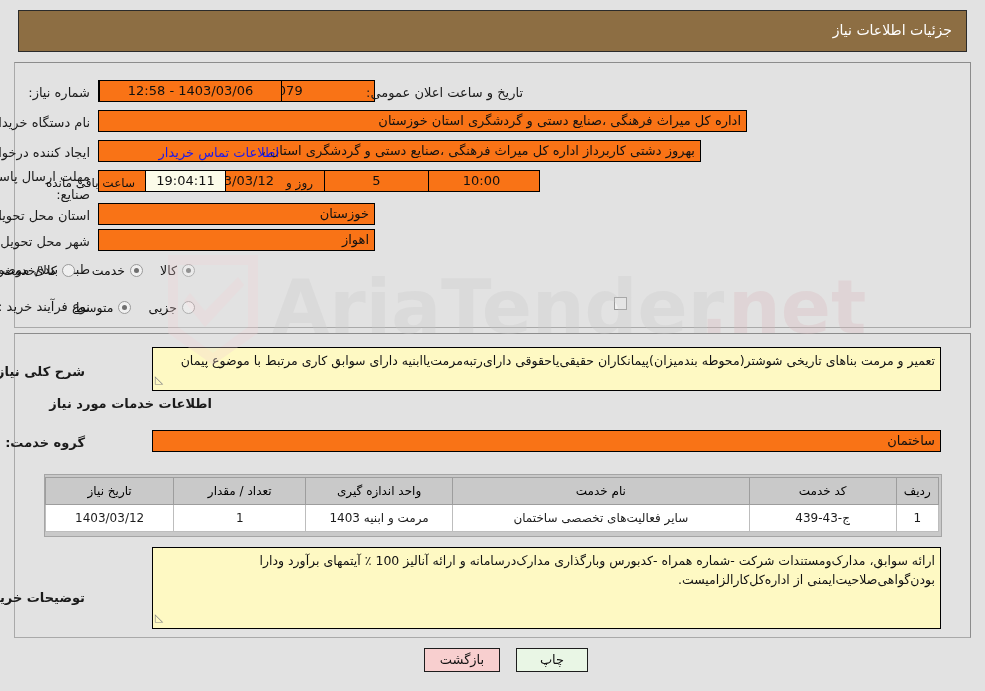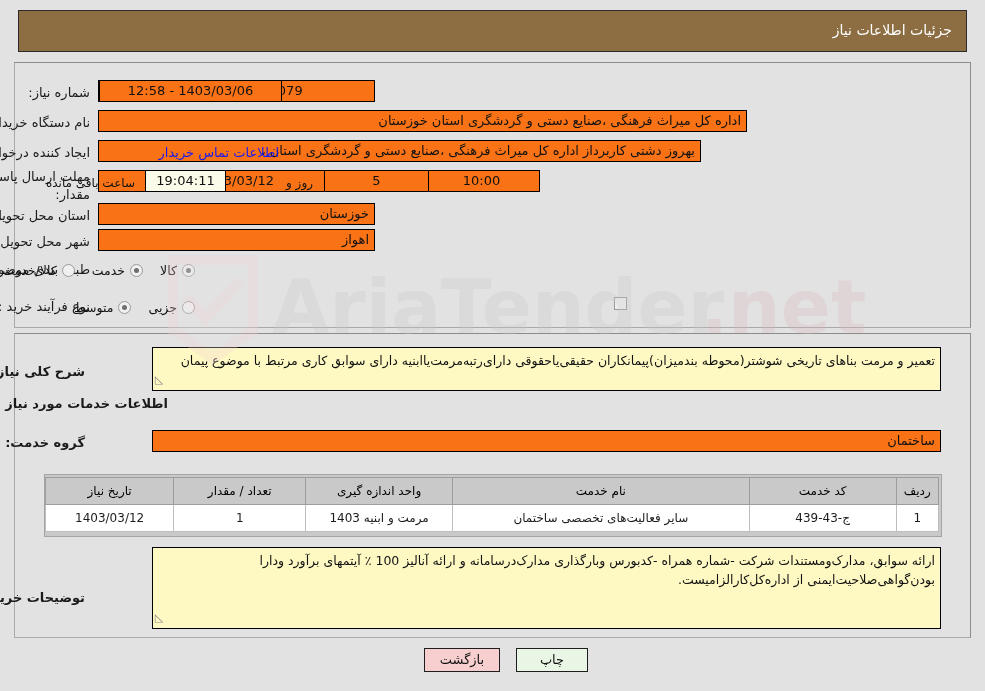--- a/index.html
+++ b/index.html
@@ -231,31 +231,32 @@
     <g fill="#d9b7bb" font-family="DejaVu Sans, sans-serif" font-size="74" font-weight="bold" direction="ltr">
       <text x="700" y="118">.net</text>
     </g>
   </svg>
 
   <div class="panel" id="panel-top"></div>
 
   <div class="lbl" style="right:895px; top:84px;">شماره نیاز:</div>
   <div class="fld" style="right:610px; top:80px; width:277px;">1103005351000079</div>
 
+  <div class="lbl" style="right:462px; top:84px;">تاریخ و ساعت اعلان عمومی:</div>
   <div class="fld" style="right:703px; left:104px; top:80px; width:183px;">1403/03/06 - 12:58</div>
 
   <div class="lbl" style="right:895px; top:114px;">نام دستگاه خریدار:</div>
   <div class="fld rtl-right" style="right:238px; top:110px; width:649px;">اداره کل میراث فرهنگی ،صنایع دستی و گردشگری استان خوزستان</div>
 
   <div class="lbl" style="right:895px; top:144px;">ایجاد کننده درخواست:</div>
   <div class="fld rtl-right" style="right:284px; top:140px; width:603px;">بهروز دشتی کاربرداز اداره کل میراث فرهنگی ،صنایع دستی و گردشگری استان ،</div>
   <div class="link" style="right:706px; left:165px; top:144px;">اطلاعات تماس خریدار</div>
 
   <div class="lbl" style="right:895px; top:168px;">مهلت ارسال پاسخ: تا</div>
-  <div class="lbl" style="right:895px; top:186px;">مقدار:</div>
+  <div class="lbl" style="right:895px; top:186px;">صنایع:</div>
   <div class="fld" style="right:610px; top:170px; width:277px;">1403/03/12</div>
 
   <div class="unit" style="right:570px; top:174px;">ساعت</div>
   <div class="fld" style="right:445px; top:170px; width:117px;">10:00</div>
 
   <div class="fld" style="right:556px; left:324px; top:170px; width:105px;">5</div>
   <div class="unit" style="right:672px; left:288px; top:174px;">روز و</div>
   <div class="fld cream" style="right:759px; left:200px; top:170px; width:81px;">19:04:11</div>
   <div class="unit" style="right:850px; left:113px; top:174px;">ساعت باقی مانده</div>
 
@@ -281,21 +282,21 @@
   <div class="chk" style="right:358px; left:620px; top:297px;"></div>
 
   <div class="panel" id="panel-bottom"></div>
 
   <div class="lbl bold" style="right:900px; top:363px;">شرح کلی نیاز:</div>
   <div class="ta" style="right:44px; left:null; top:347px; width:789px; height:44px;">
     <span>تعمیر و مرمت بناهای تاریخی شوشتر(محوطه بندمیزان)پیمانکاران حقیقی‌یاحقوقی دارای‌رتبه‌مرمت‌یاابنیه دارای سوابق کاری مرتبط با موضوع پیمان</span>
     <span class="resz">◿</span>
   </div>
 
-  <div class="section-head" style="right:817px; top:396px;text-align:center;">اطلاعات خدمات مورد نیاز</div>
+  <div class="section-head" style="right:773px; top:396px;text-align:center;">اطلاعات خدمات مورد نیاز</div>
 
   <div class="lbl bold" style="right:900px; top:434px;">گروه خدمت:</div>
   <div class="fld rtl-right" style="right:44px; top:430px; width:789px;">ساختمان</div>
 
   <div class="tbl-shell">
     <table class="tbl" style="position:relative; left:0; top:0; width:894px;">
       <thead>
         <tr>
           <th style="width:34px;">ردیف</th>
           <th style="width:146px;">کد خدمت</th>

